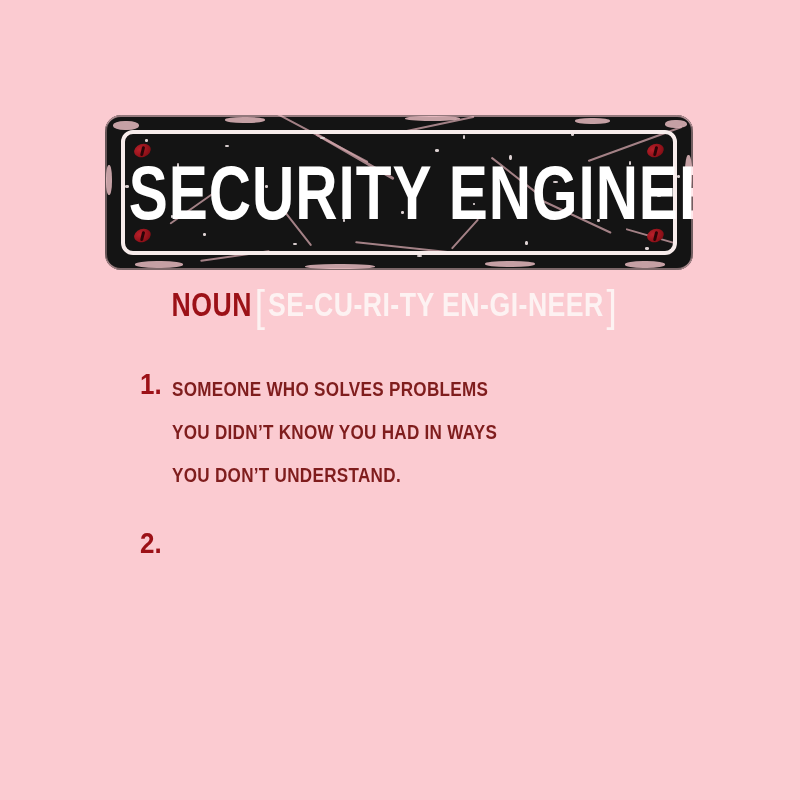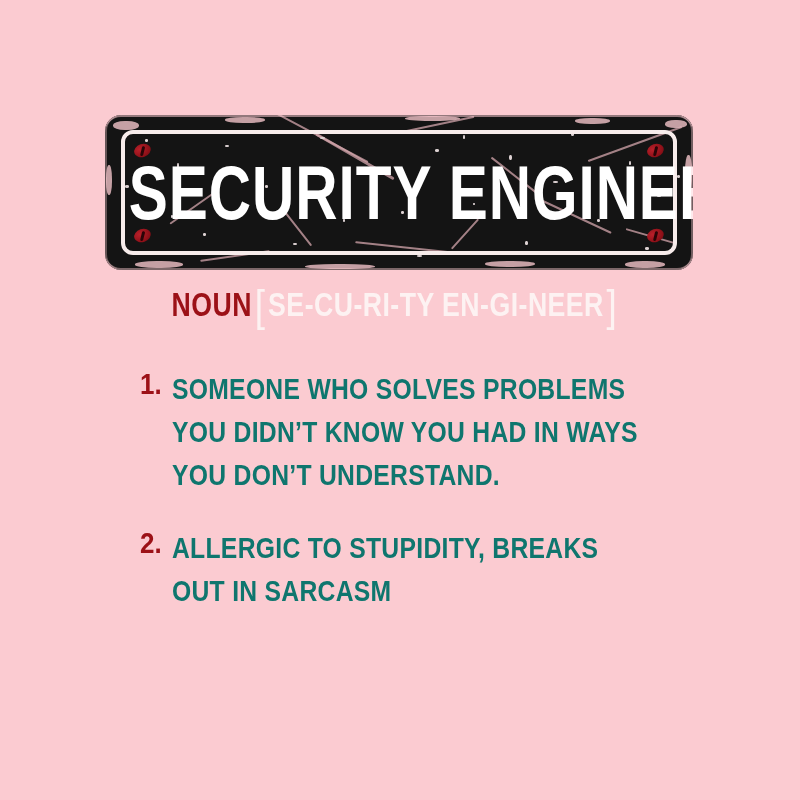--- a/index.html
+++ b/index.html
@@ -184,24 +184,24 @@
     font-weight: bold;
     font-size: 26px;
     line-height: 29px;
     width: 32px;
     flex: 0 0 32px;
     text-align: left;
     transform: scaleY(1.12);
     transform-origin: left top;
   }
   .def-lines {
-    color: #0f766e;
+    color: #7f1d1d;
     font-family: "Liberation Sans Narrow", "Liberation Sans", sans-serif;
     font-weight: bold;
-    font-size: 26px;
+    font-size: 18px;
     line-height: 43px;
     letter-spacing: .3px;
   }
   .def-lines div {
     transform: scaleX(.95) scaleY(1.14);
     transform-origin: left center;
     white-space: nowrap;
   }
 </style>
 </head>
@@ -292,21 +292,17 @@
       <div class="def-num">1.</div>
       <div class="def-lines">
         <div>SOMEONE WHO SOLVES PROBLEMS</div>
         <div>YOU DIDN’T KNOW YOU HAD IN WAYS</div>
         <div>YOU DON’T UNDERSTAND.</div>
       </div>
     </div>
 
     <div class="def-item">
       <div class="def-num">2.</div>
-      <div class="def-lines">
-        <div>ALLERGIC TO STUPIDITY, BREAKS</div>
-        <div>OUT IN SARCASM</div>
-      </div>
     </div>
 
   </div>
 
 </div>
 
 </body></html>

